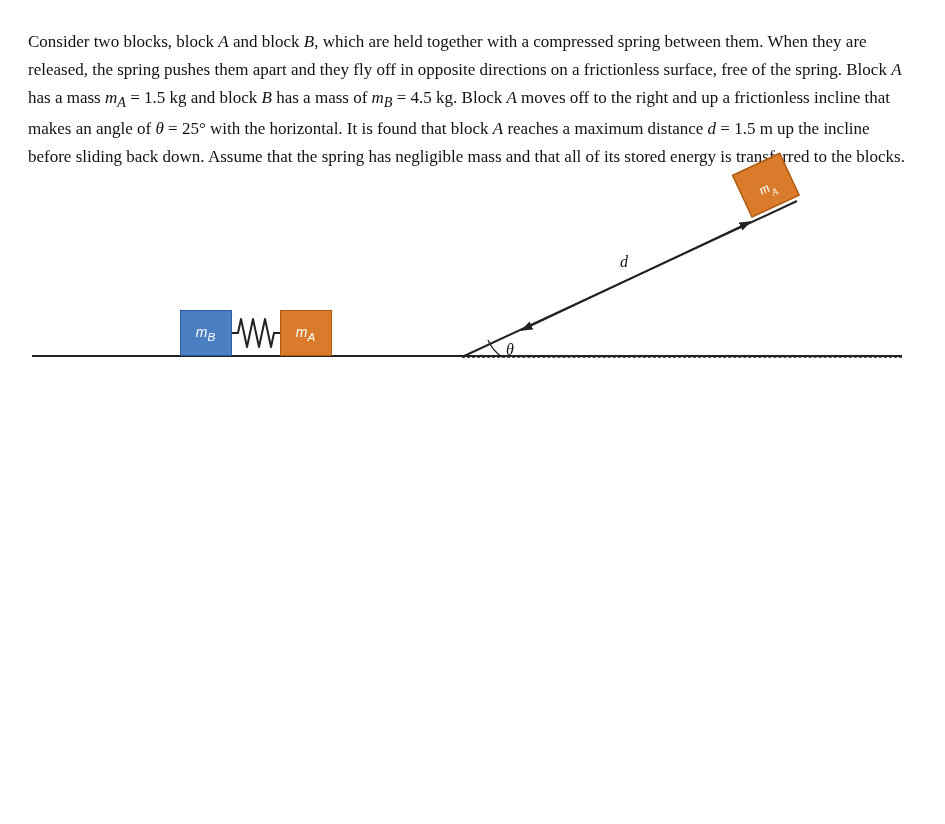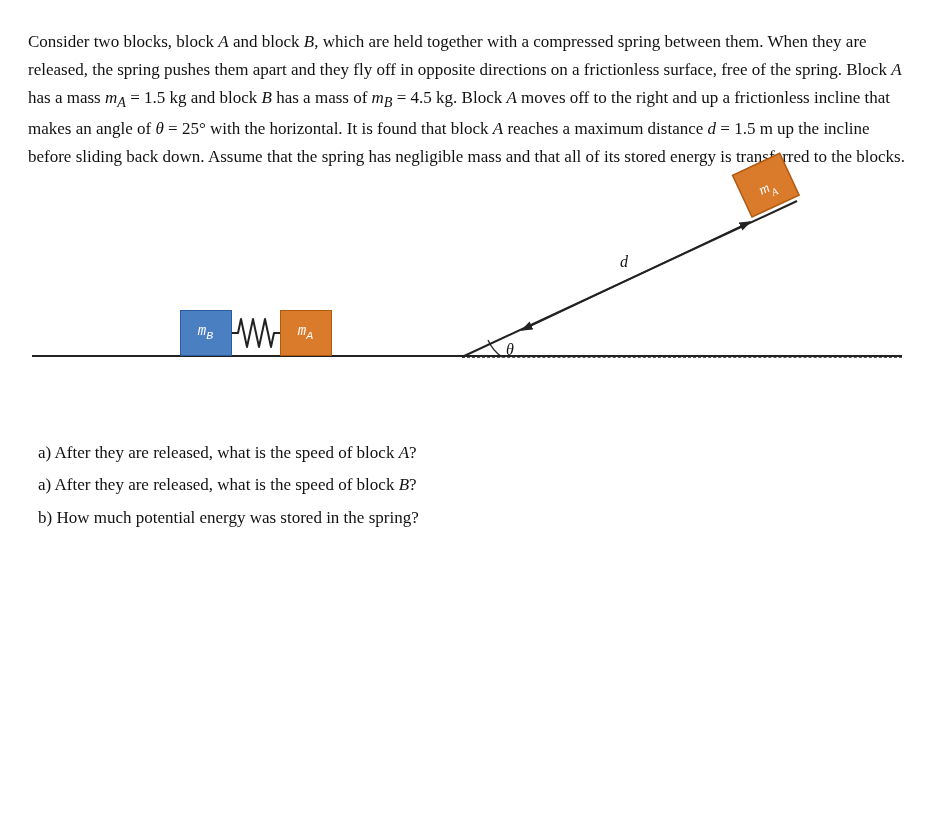--- a/index.html
+++ b/index.html
@@ -82,21 +82,21 @@
       border: 1.5px solid #b05a10;
       display: flex;
       align-items: center;
       justify-content: center;
     }
 
     .block-label {
       font-style: italic;
       font-size: 14px;
       color: #fff;
-      font-family: Liberation Mono, monospace;
+      font-family: Liberation Sans, sans-serif;
     }
 
     .questions {
       margin-top: 28px;
       padding-left: 10px;
       line-height: 2.0;
     }
 
     .question-line {
       font-size: 17px;
@@ -197,25 +197,14 @@
       <text x="588" y="78" font-family="Times New Roman, serif" font-style="italic" font-size="16" fill="#111">d</text>
 
       <g transform="translate(720,28) rotate(-25)">
         <rect x="0" y="-46" width="52" height="46" fill="#d97b2b" stroke="#b05a10" stroke-width="1.5"></rect>
         <text x="26" y="-16" font-family="Times New Roman, serif" font-style="italic" font-size="14" fill="white" text-anchor="middle">m<tspan baseline-shift="sub" font-size="10">A</tspan></text>
       </g>
     </svg>
 
   </div>
 
-  <div class="questions">
-    <p class="question-line">
-      a) After they are released, what is the speed of block <em>A</em>?
-    </p>
-    <p class="question-line">
-      a) After they are released, what is the speed of block <em>B</em>?
-    </p>
-    <p class="question-line">
-      b) How much potential energy was stored in the spring?
-    </p>
-  </div>
 
 </div>
 
 </body></html>

